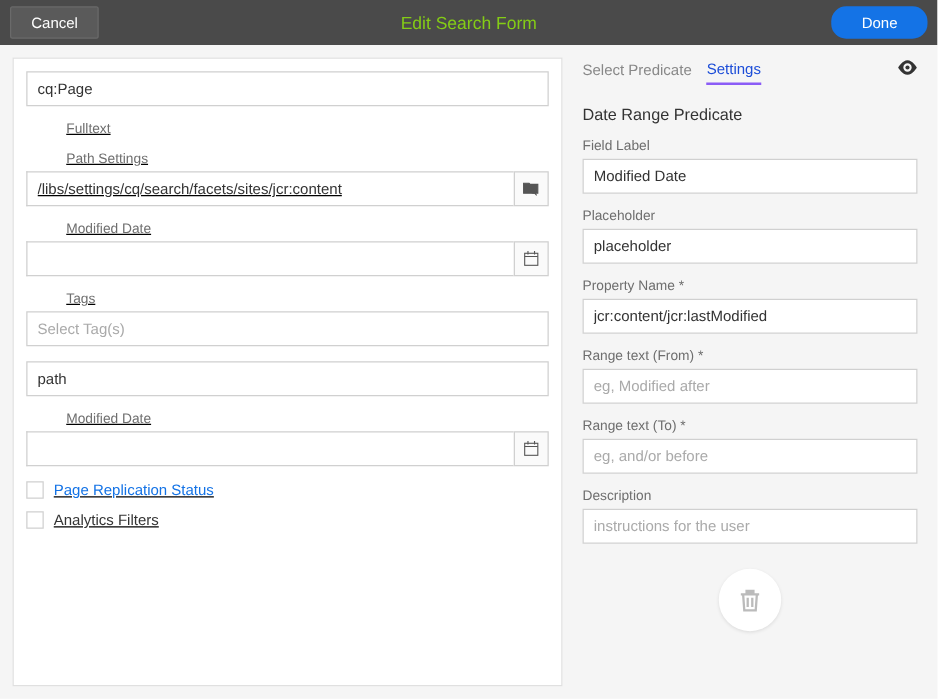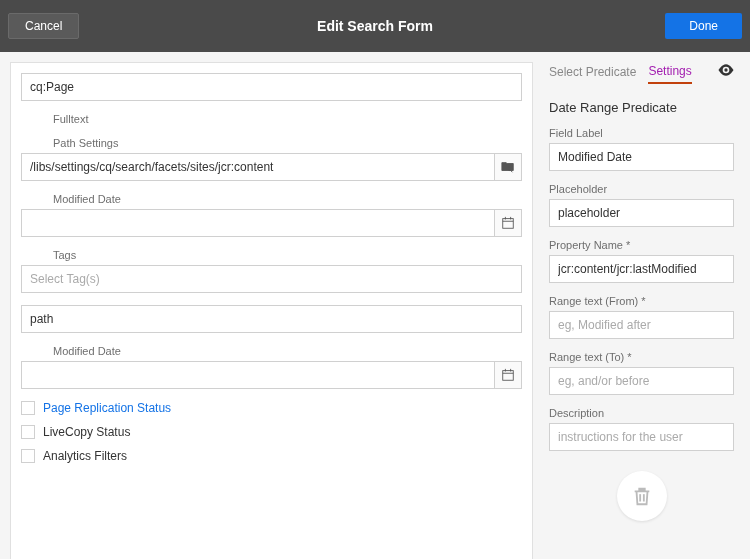--- a/index.html
+++ b/index.html
@@ -1,37 +1,37 @@
 <!DOCTYPE html>
 <html><head>
   <meta charset="utf-8">
   <style>
     * { box-sizing: border-box; margin: 0; padding: 0; }
     body { font-family: -apple-system, BlinkMacSystemFont, 'Segoe UI', sans-serif; font-size: 12px; background: #f5f5f5; width: 750px; height: 559px; overflow: hidden; }
-    .header { background: #4a4a4a; height: 52px; display: flex; align-items: center; padding: 0 8px; position: relative; }
-    .header-title { position: absolute; left: 50%; transform: translateX(-50%); color: #ffffff; font-size: 14px; font-weight: 700; }
+    .header { background: #4a4a4a; height: 36px; display: flex; align-items: center; padding: 0 8px; position: relative; }
+    .header-title { position: absolute; left: 50%; transform: translateX(-50%); color: #84cc16; font-size: 14px; font-weight: 400; }
     .btn-cancel { background: #5a5a5a; border: 1px solid #6a6a6a; color: #fff; padding: 5px 16px; font-size: 12px; cursor: pointer; border-radius: 2px; }
-    .btn-done { position: absolute; right: 8px; background: #1473e6; border: none; color: #fff; padding: 6px 24px; font-size: 12px; cursor: pointer; border-radius: 2px; }
+    .btn-done { position: absolute; right: 8px; background: #1473e6; border: none; color: #fff; padding: 6px 24px; font-size: 12px; cursor: pointer; border-radius: 12px; }
     .content { display: flex; height: calc(100% - 36px); }
-    .left-panel { width: 523px; background: #fff; margin: 10px 0 10px 10px; border: 1px solid #e0e0e0; padding: 10px; overflow-y: auto; }
+    .left-panel { width: 440px; background: #fff; margin: 10px 0 10px 10px; border: 1px solid #e0e0e0; padding: 10px; overflow-y: auto; text-decoration: underline; }
     .right-panel { flex: 1; padding: 12px 16px 0 16px; position: relative; }
     .field-group { margin-bottom: 12px; }
     .field-label { color: #6e6e6e; font-size: 11px; margin-bottom: 4px; display: block; padding-left: 32px; }
     .field-input { width: 100%; border: 1px solid #d0d0d0; padding: 6px 8px; font-size: 12px; color: #333; background: #fff; }
     .field-input::placeholder { color: #aaa; }
     .input-with-icon { display: flex; }
     .input-with-icon .field-input { flex: 1; border-right: none; }
     .icon-btn { width: 28px; border: 1px solid #d0d0d0; background: #fafafa; display: flex; align-items: center; justify-content: center; cursor: pointer; }
     .checkbox-row { display: flex; align-items: flex-start; margin-bottom: 10px; }
     .checkbox-box { width: 14px; height: 14px; border: 1px solid #d0d0d0; margin-right: 8px; background: #fff; cursor: pointer; }
     .checkbox-label { font-size: 12px; color: #333; }
     .link-blue { color: #1473e6; }
     .tabs { display: flex; gap: 12px; margin-bottom: 16px; align-items: center; }
     .tab { font-size: 12px; color: #888; padding-bottom: 4px; cursor: pointer; }
-    .tab.active { color: #a21caf; border-bottom: 2px solid #c2410c; }
+    .tab.active { color: #1d4ed8; border-bottom: 2px solid #8b5cf6; }
     .eye-icon { position: absolute; right: 14px; top: 8px; cursor: pointer; }
     .settings-title { font-size: 13px; font-weight: 400; color: #333; margin-bottom: 12px; }
     .settings-field { margin-bottom: 12px; }
     .settings-label { font-size: 11px; color: #6e6e6e; margin-bottom: 4px; display: block; }
     .settings-input { width: 100%; border: 1px solid #d0d0d0; padding: 6px 8px; font-size: 12px; color: #333; background: #fff; }
     .settings-input::placeholder { color: #aaa; }
     .trash-btn { width: 50px; height: 50px; border-radius: 50%; background: #fff; display: flex; align-items: center; justify-content: center; margin: 20px auto 0; cursor: pointer; box-shadow: 0 1px 3px rgba(0,0,0,0.1); }
   </style>
 </head>
 <body>
@@ -103,24 +103,20 @@
             </svg>
         </div>
       </div>
     </div>
 
     <div class="checkbox-row">
       <div class="checkbox-box"></div>
       <span class="checkbox-label link-blue">Page Replication Status</span>
     </div>
 
-    <div class="checkbox-row">
-      <div class="checkbox-box"></div>
-      <span class="checkbox-label">LiveCopy Status</span>
-    </div>
 
     <div class="checkbox-row">
       <div class="checkbox-box"></div>
       <span class="checkbox-label">Analytics Filters</span>
     </div>
 
   </div>
 
   <div class="right-panel">
     <div class="eye-icon">

